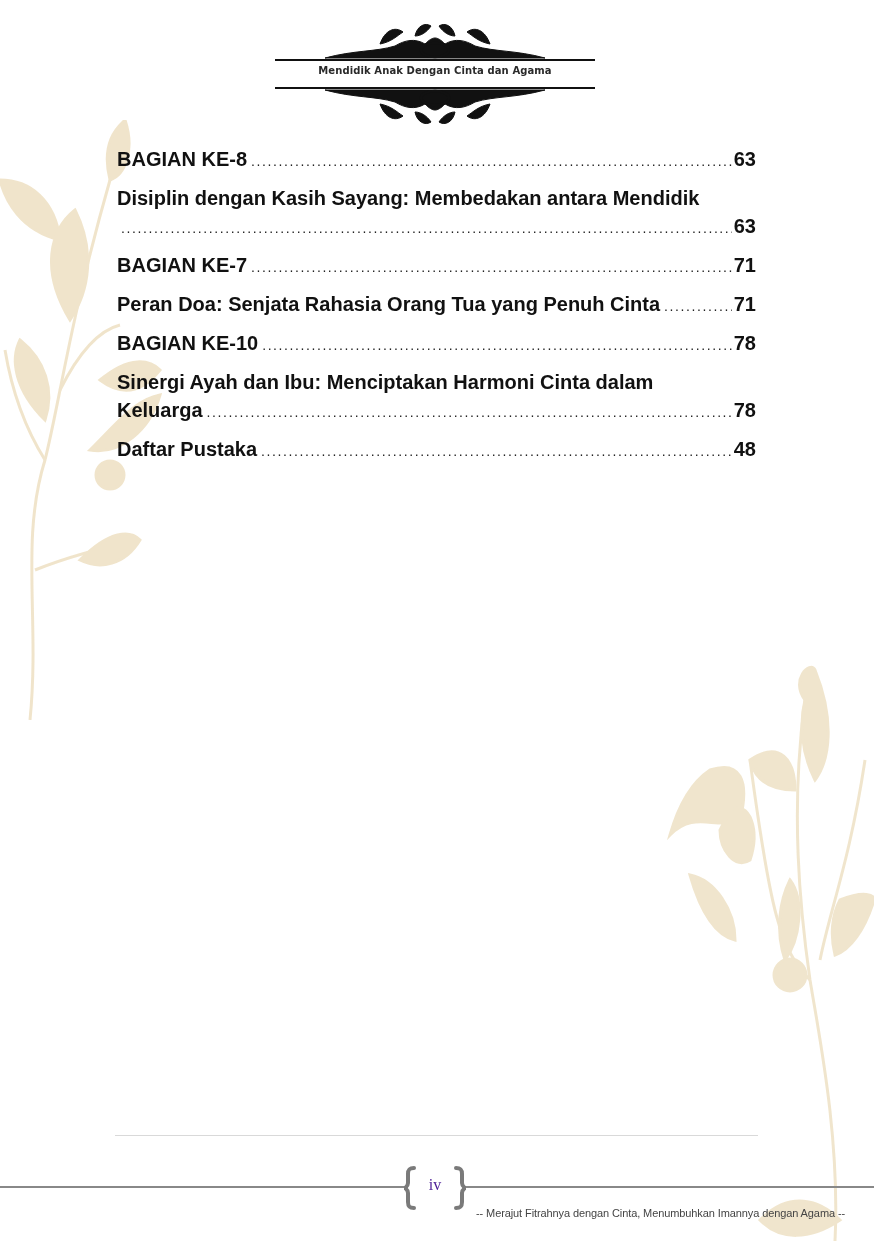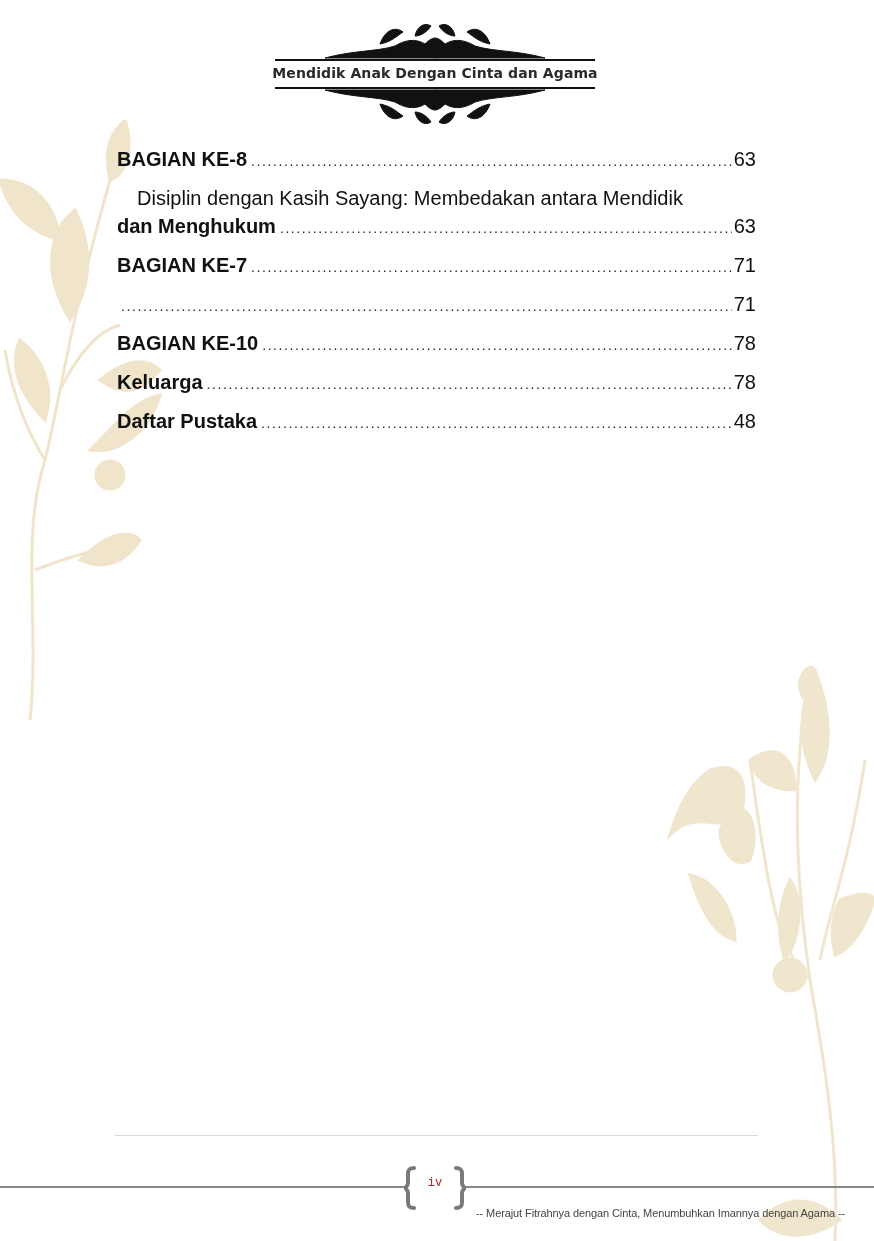--- a/index.html
+++ b/index.html
@@ -1,33 +1,33 @@
 <!DOCTYPE html>
 <html><head>
 <meta charset="utf-8">
 <style>
   html, body { margin:0; padding:0; }
   body { width:874px; height:1241px; position:relative; overflow:hidden; background:#ffffff;
          font-family:"Liberation Sans", sans-serif; color:#000; }
   .deco { position:absolute; }
   .header { position:absolute; left:255px; top:22px; width:360px; height:105px; }
   .header-title { position:absolute; left:0; right:0; top:43px; text-align:center;
-                  font-family:"DejaVu Sans", sans-serif; font-weight:bold; font-size:14px; color:#2a2a2a; letter-spacing:0.1px; }
+                  font-family:"DejaVu Sans", sans-serif; font-weight:bold; font-size:10px; color:#2a2a2a; letter-spacing:0.1px; }
   .toc { position:absolute; left:117px; top:145px; width:639px; }
   .toc-entry { font-family:"Liberation Sans", sans-serif; font-size:20px; line-height:28px; margin-bottom:9px; color:#111; }
   .toc-entry .line { display:flex; align-items:baseline; }
   .toc-entry .title { font-weight:bold; white-space:nowrap; }
-  .toc-entry .title.first { display:block; font-weight:normal; white-space:nowrap;margin-left:20px; }
+  .toc-entry .title.first { display:block; font-weight:bold; white-space:nowrap; }
   .toc-entry .leader { flex:1; overflow:hidden; white-space:nowrap; margin:0 2px 0 4px; color:#222; letter-spacing:1.6px; font-size:14px; }
   .toc-entry .leader::after { content:"........................................................................................................................................................................................................"; }
-  .toc-entry .page { white-space:nowrap; font-weight:normal; }
+  .toc-entry .page { white-space:nowrap; font-weight:bold; }
   .thin-rule { position:absolute; left:115px; top:1135px; width:643px; height:1px; background:#d9d9d9; }
   .footer-rule { position:absolute; top:1186px; height:2px; background:#888; }
   .page-num-wrap { position:absolute; left:404px; top:1165px; width:62px; height:46px; }
-  .page-num { position:absolute; left:0; right:0; top:11px; text-align:center; font-family:Liberation Mono, monospace; font-size:12px; color:#b91c1c; }
+  .page-num { position:absolute; left:0; right:0; top:11px; text-align:center; font-family:Liberation Serif, serif; font-size:16px; color:#4c1d95; }
   .tagline { position:absolute; left:476px; top:1207px; font-family:"Liberation Sans", sans-serif; font-weight:normal; font-size:11px; color:#444; white-space:nowrap; letter-spacing:-0.1px; }
 </style>
 </head>
 <body>
 
 <svg class="deco" style="left:0;top:120px" width="180" height="600" viewBox="0 0 180 600">
   <g fill="#efe2c6" stroke="#efe2c6" stroke-width="3" opacity="0.9">
     <path d="M30 600 C 40 500, 20 420, 45 340 C 60 280, 70 200, 110 60" fill="none"></path>
     <path d="M45 340 C 20 300, 10 260, 5 230" fill="none"></path>
     <path d="M60 270 C 80 230, 100 210, 120 205" fill="none"></path>
@@ -88,46 +88,47 @@
   <div class="toc-entry">
     <div class="line">
       <span class="title">BAGIAN KE-8</span>
       <span class="leader"></span>
       <span class="page">63</span>
     </div>
   </div>
   <div class="toc-entry">
     <span class="title first">Disiplin dengan Kasih Sayang: Membedakan antara Mendidik</span>
     <div class="line">
-      <span class="title">dan Menghukum</span>
       <span class="leader"></span>
       <span class="page">63</span>
     </div>
   </div>
   <div class="toc-entry">
     <div class="line">
       <span class="title">BAGIAN KE-7</span>
       <span class="leader"></span>
       <span class="page">71</span>
     </div>
   </div>
   <div class="toc-entry">
     <div class="line">
+      <span class="title">Peran Doa: Senjata Rahasia Orang Tua yang Penuh Cinta</span>
       <span class="leader"></span>
       <span class="page">71</span>
     </div>
   </div>
   <div class="toc-entry">
     <div class="line">
       <span class="title">BAGIAN KE-10</span>
       <span class="leader"></span>
       <span class="page">78</span>
     </div>
   </div>
   <div class="toc-entry">
+    <span class="title first">Sinergi Ayah dan Ibu: Menciptakan Harmoni Cinta dalam</span>
     <div class="line">
       <span class="title">Keluarga</span>
       <span class="leader"></span>
       <span class="page">78</span>
     </div>
   </div>
   <div class="toc-entry">
     <div class="line">
       <span class="title">Daftar Pustaka</span>
       <span class="leader"></span>

